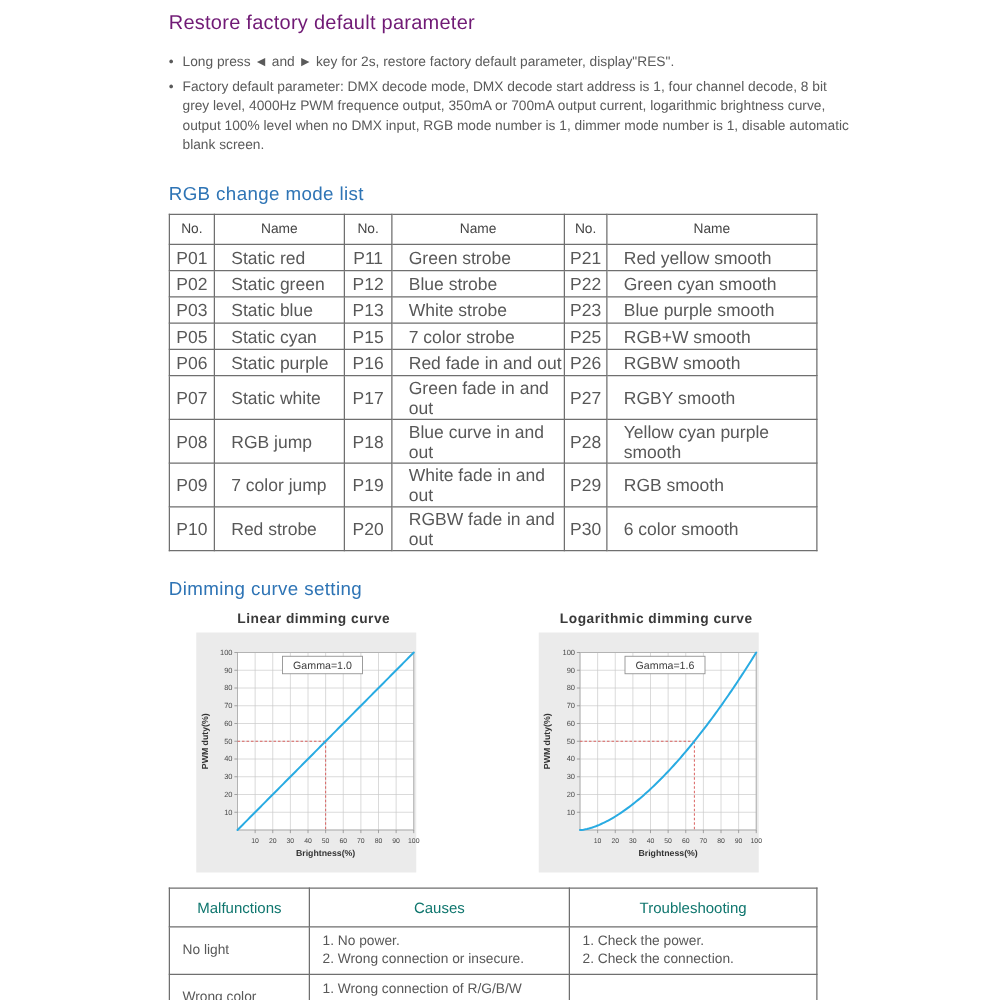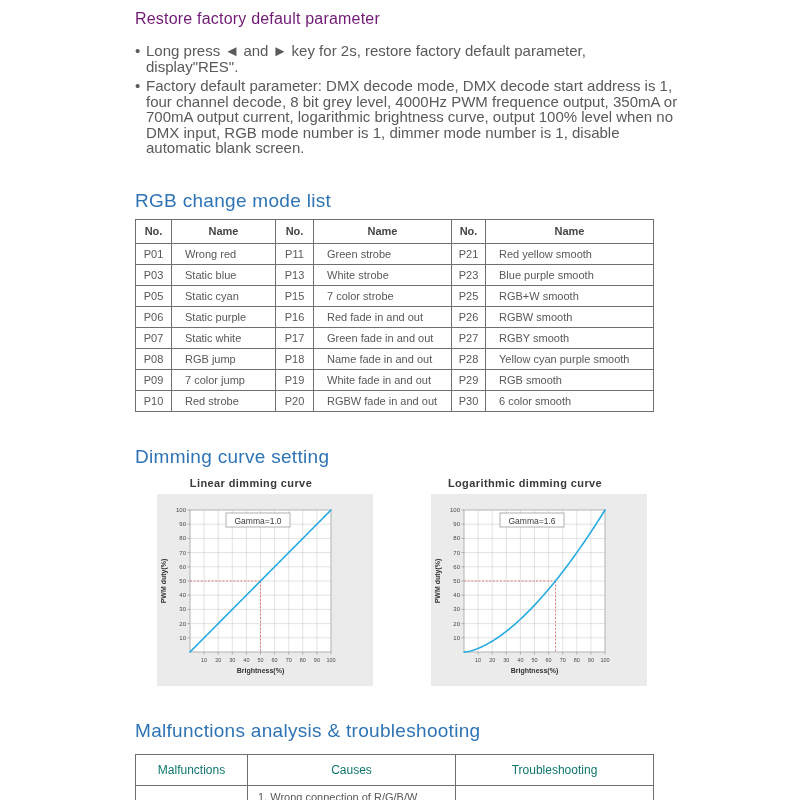--- a/index.html
+++ b/index.html
@@ -5,37 +5,37 @@
   html,body{margin:0;padding:0;}
   body{
     width:800px;height:800px;background:#ffffff;position:relative;
     font-family:"Liberation Sans", sans-serif;
     -webkit-font-smoothing:antialiased;
   }
   .page{position:absolute;left:135px;top:10px;width:545px;}
 
   h1.title{font-size:16px;font-weight:400;color:#701a75;margin:0 0 15px 0;letter-spacing:.2px;}
 
-  ul.bullets{margin:0;padding:0;list-style:none;font-size:15px;color:#5a5a5a;line-height:15.5px;width:545px;}
+  ul.bullets{margin:0;padding:0;list-style:none;font-size:11px;color:#5a5a5a;line-height:15.5px;width:545px;}
   ul.bullets li{position:relative;padding-left:11px;margin-bottom:4px;}
   ul.bullets li::before{content:"•";position:absolute;left:0;top:0;color:#5a5a5a;}
 
-  h2.sec{font-size:19px;font-weight:400;color:var(--accent,#2e74b5);margin:34px 0 0 0;letter-spacing:.3px;}
+  h2.sec{font-size:15px;font-weight:400;color:var(--accent,#2e74b5);margin:22px 0 0 0;letter-spacing:.3px;}
 
   table.modes{border-collapse:collapse;margin-top:7px;table-layout:fixed;width:518px;}
   table.modes th, table.modes td{border:1px solid #6f6f6f;}
-  table.modes th{height:21px;font-size:11px;font-weight:700;color:#454545;margin-top:39px;}
-  table.modes td{height:18px;font-size:11px;color:#585858;margin-top:36px;}
+  table.modes th{height:21px;font-size:11px;font-weight:400;color:#454545;margin-top:39px;}
+  table.modes td{height:18px;font-size:14px;color:#585858;margin-top:36px;}
   table.modes td.no{text-align:center;}
   table.modes td.name{text-align:left;padding-left:13px;}
 
   .charts{display:flex;margin-top:9px;margin-left:22px;gap:86px;}
   figure.chart{margin:0;width:188px;}
   figure.chart figcaption{text-align:center;font-weight:700;font-size:11px;color:#3a3a3a;margin-bottom:5px;letter-spacing:.4px;}
-  .panel{width:216px;height:192px;background:#ebebeb;text-align:center;}
+  .panel{width:176px;height:192px;background:#ebebeb;text-align:center;}
   .panel svg{display:block;}
 
   h2.sec.mal-h{margin-top:34px;}
   table.mal{border-collapse:collapse;margin-top:12px;table-layout:fixed;width:518px;}
   table.mal th, table.mal td{border:1px solid #6f6f6f;}
   table.mal th{height:28px;font-size:12px;font-weight:400;color:#0f766e;text-align:center;}
   table.mal td{font-size:11px;color:#585858;padding:4px 6px 4px 10px;vertical-align:middle;}
   table.mal td .ln{line-height:14.5px;}
 </style>
 </head>
@@ -67,25 +67,33 @@
         <th>Name</th>
         <th>No.</th>
         <th>Name</th>
         <th>No.</th>
         <th>Name</th>
       </tr>
     </thead>
     <tbody>
         <tr>
           <td class="no">P01</td>
-          <td class="name">Wrong red</td>
+          <td class="name">Static red</td>
           <td class="no">P11</td>
           <td class="name">Green strobe</td>
           <td class="no">P21</td>
           <td class="name">Red yellow smooth</td>
+        </tr>
+        <tr>
+          <td class="no">P02</td>
+          <td class="name">Static green</td>
+          <td class="no">P12</td>
+          <td class="name">Blue strobe</td>
+          <td class="no">P22</td>
+          <td class="name">Green cyan smooth</td>
         </tr>
         <tr>
           <td class="no">P03</td>
           <td class="name">Static blue</td>
           <td class="no">P13</td>
           <td class="name">White strobe</td>
           <td class="no">P23</td>
           <td class="name">Blue purple smooth</td>
         </tr>
         <tr>
@@ -109,21 +117,21 @@
           <td class="name">Static white</td>
           <td class="no">P17</td>
           <td class="name">Green fade in and out</td>
           <td class="no">P27</td>
           <td class="name">RGBY smooth</td>
         </tr>
         <tr>
           <td class="no">P08</td>
           <td class="name">RGB jump</td>
           <td class="no">P18</td>
-          <td class="name">Name fade in and out</td>
+          <td class="name">Blue curve in and out</td>
           <td class="no">P28</td>
           <td class="name">Yellow cyan purple smooth</td>
         </tr>
         <tr>
           <td class="no">P09</td>
           <td class="name">7 color jump</td>
           <td class="no">P19</td>
           <td class="name">White fade in and out</td>
           <td class="no">P29</td>
           <td class="name">RGB smooth</td>
@@ -309,37 +317,47 @@
               <line x1="124.509" y1="87" x2="124.509" y2="158"></line>
             </g>
             <polyline points="33.00,158.00 34.41,157.91 35.82,157.73 37.23,157.48 38.64,157.18 40.05,156.82 41.46,156.42 42.87,155.98 44.28,155.50 45.69,154.99 47.10,154.43 48.51,153.85 49.92,153.22 51.33,152.57 52.74,151.89 54.15,151.18 55.56,150.43 56.97,149.66 58.38,148.86 59.79,148.04 61.20,147.19 62.61,146.31 64.02,145.41 65.43,144.48 66.84,143.52 68.25,142.55 69.66,141.55 71.07,140.52 72.48,139.48 73.89,138.41 75.30,137.31 76.71,136.20 78.12,135.06 79.53,133.91 80.94,132.73 82.35,131.53 83.76,130.31 85.17,129.07 86.58,127.80 87.99,126.52 89.40,125.22 90.81,123.90 92.22,122.56 93.63,121.20 95.04,119.82 96.45,118.42 97.86,117.01 99.27,115.57 100.68,114.12 102.09,112.65 103.50,111.16 104.91,109.65 106.32,108.12 107.73,106.58 109.14,105.02 110.55,103.44 111.96,101.84 113.37,100.23 114.78,98.60 116.19,96.95 117.60,95.29 119.01,93.61 120.42,91.91 121.83,90.20 123.24,88.47 124.65,86.72 126.06,84.96 127.47,83.18 128.88,81.39 130.29,79.58 131.70,77.75 133.11,75.91 134.52,74.05 135.93,72.18 137.34,70.29 138.75,68.38 140.16,66.46 141.57,64.53 142.98,62.58 144.39,60.62 145.80,58.64 147.21,56.64 148.62,54.63 150.03,52.61 151.44,50.57 152.85,48.51 154.26,46.45 155.67,44.36 157.08,42.27 158.49,40.15 159.90,38.03 161.31,35.89 162.72,33.73 164.13,31.57 165.54,29.38 166.95,27.19 168.36,24.98 169.77,22.75 171.18,20.52 172.59,18.27 174.00,16.00" fill="none" stroke="#29abe2" stroke-width="1.6" stroke-linecap="round"></polyline>
             <rect x="69" y="19" width="64" height="14" fill="#ffffff" stroke="#8f8f8f" stroke-width="0.7"></rect>
             <text x="101" y="29.5" text-anchor="middle" font-size="8.5" fill="#3c3c3c">Gamma=1.6</text>
           </svg>
         </div>
     </figure>
   </div>
 
-  <h2 class="sec mal-h">Malfunctions analysis &amp; troubleshooting</h2>
 
   <table class="mal">
     <colgroup>
       <col style="width:112px">
         <col style="width:208px">
         <col style="width:198px">
     </colgroup>
     <thead>
       <tr>
         <th>Malfunctions</th>
         <th>Causes</th>
         <th>Troubleshooting</th>
       </tr>
     </thead>
     <tbody>
         <tr>
+          <td>No light</td>
+          <td>
+            <div class="ln">1. No power.</div>
+            <div class="ln">2. Wrong connection or insecure.</div>
+          </td>
+          <td>
+            <div class="ln">1. Check the power.</div>
+            <div class="ln">2. Check the connection.</div>
+          </td>
+        </tr>
+        <tr>
           <td>Wrong color</td>
           <td>
             <div class="ln">1. Wrong connection of R/G/B/W wires.</div>
           </td>
           <td></td>
         </tr>
       </tbody>
   </table>
 
 </div>

